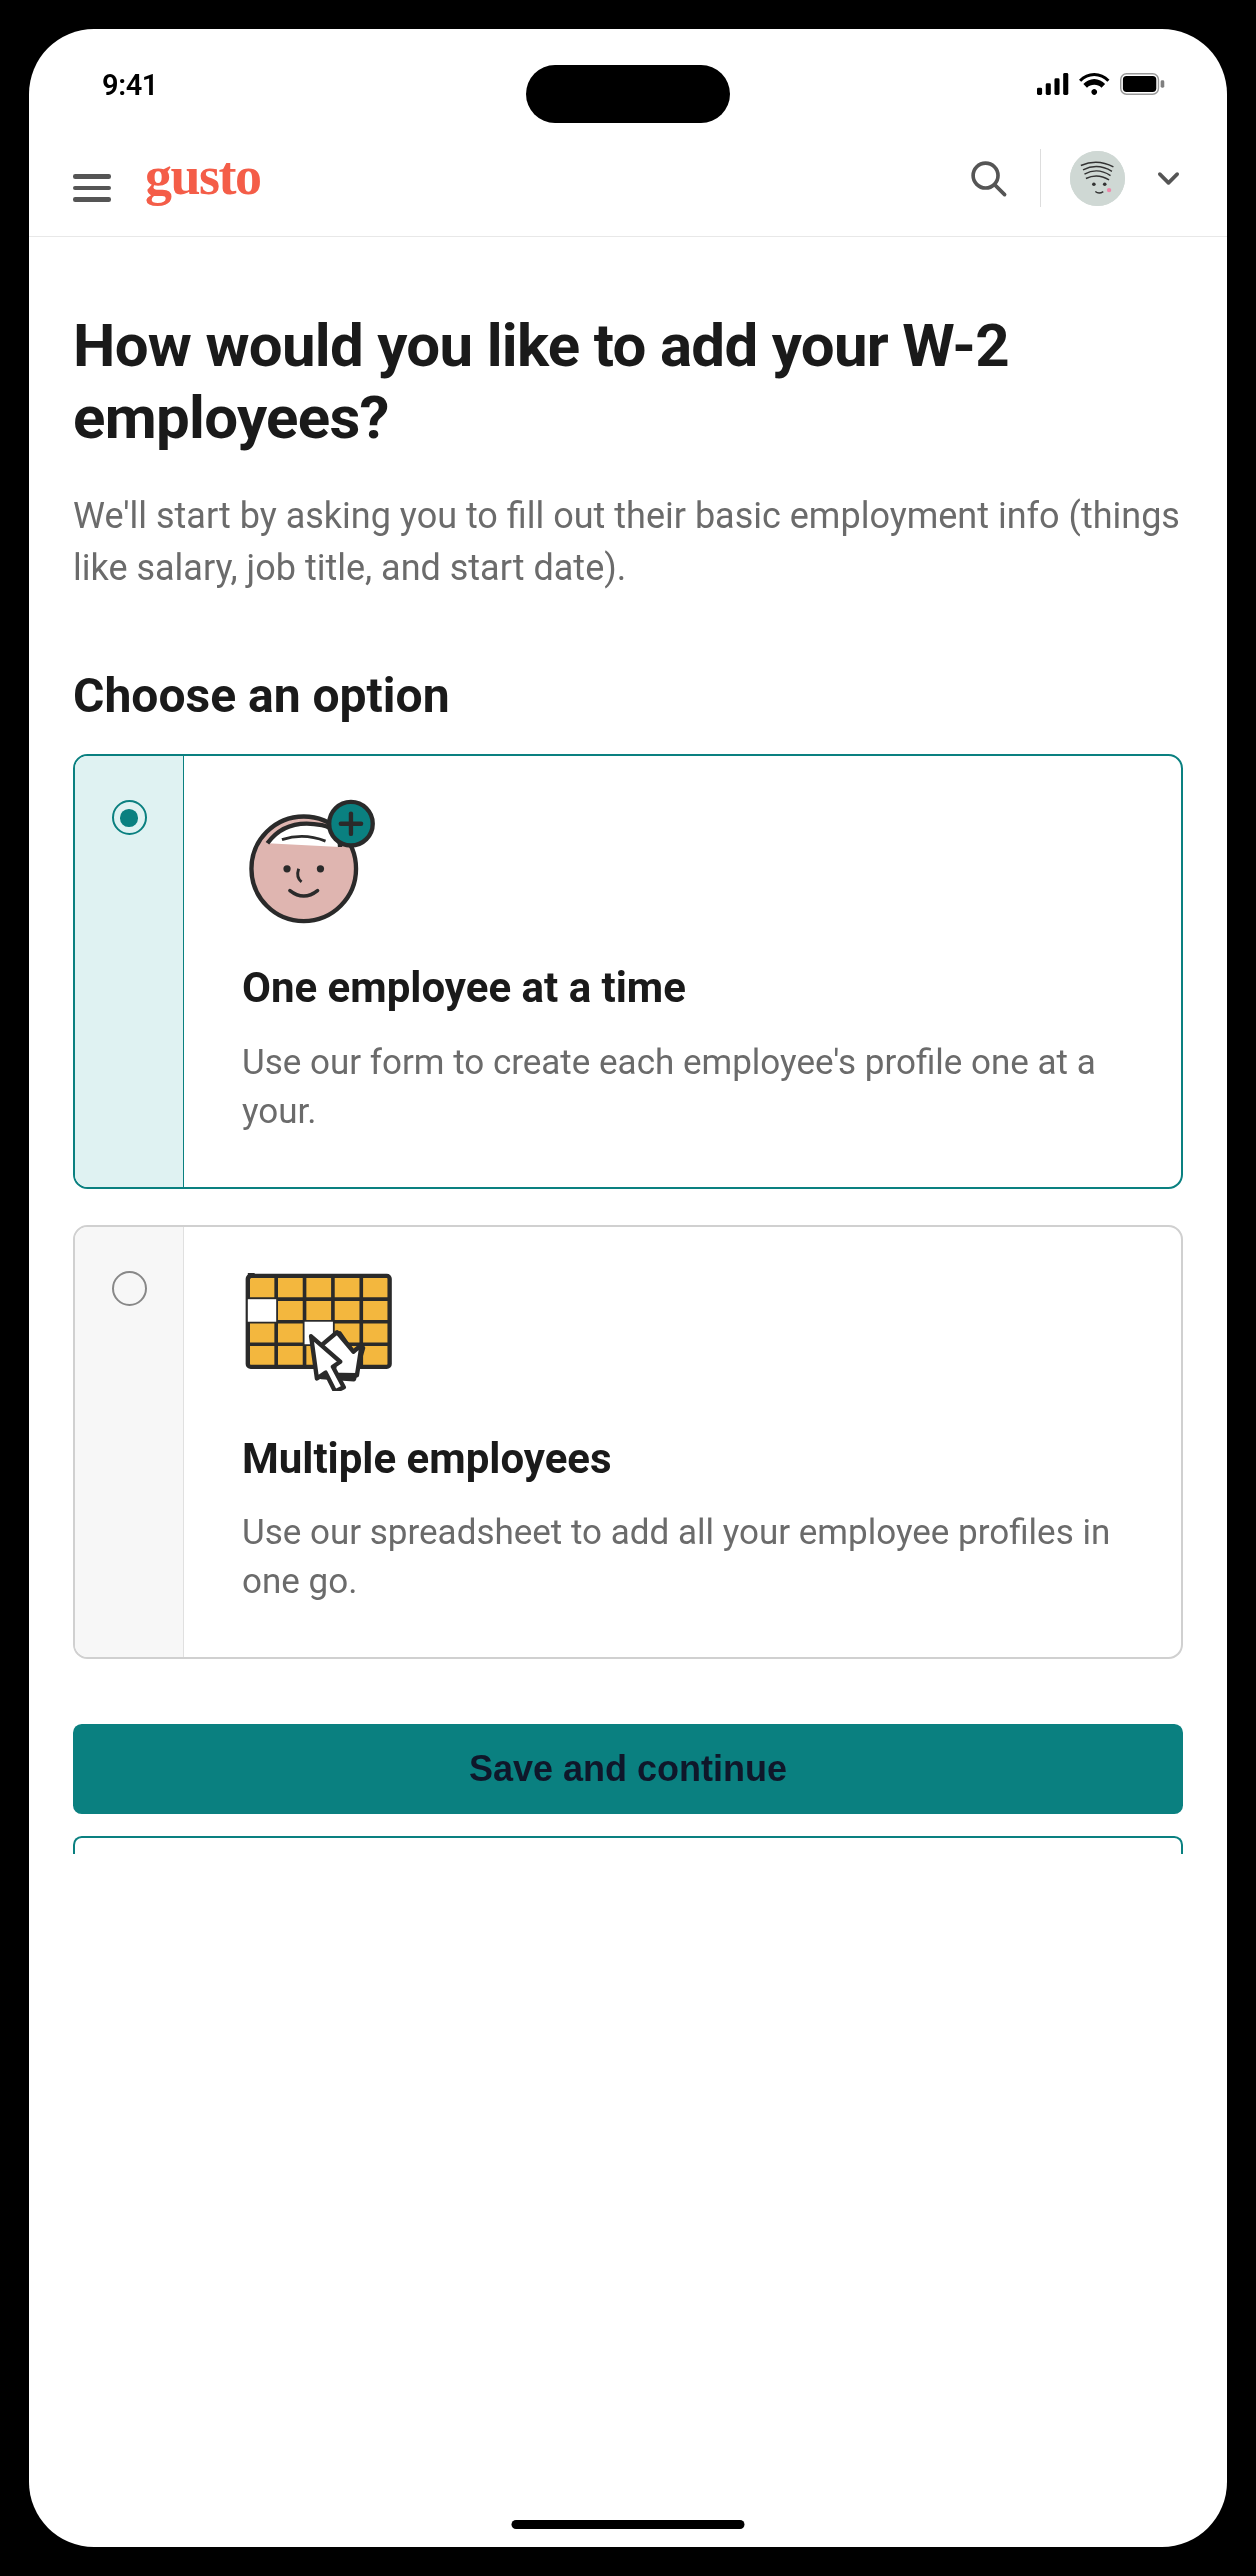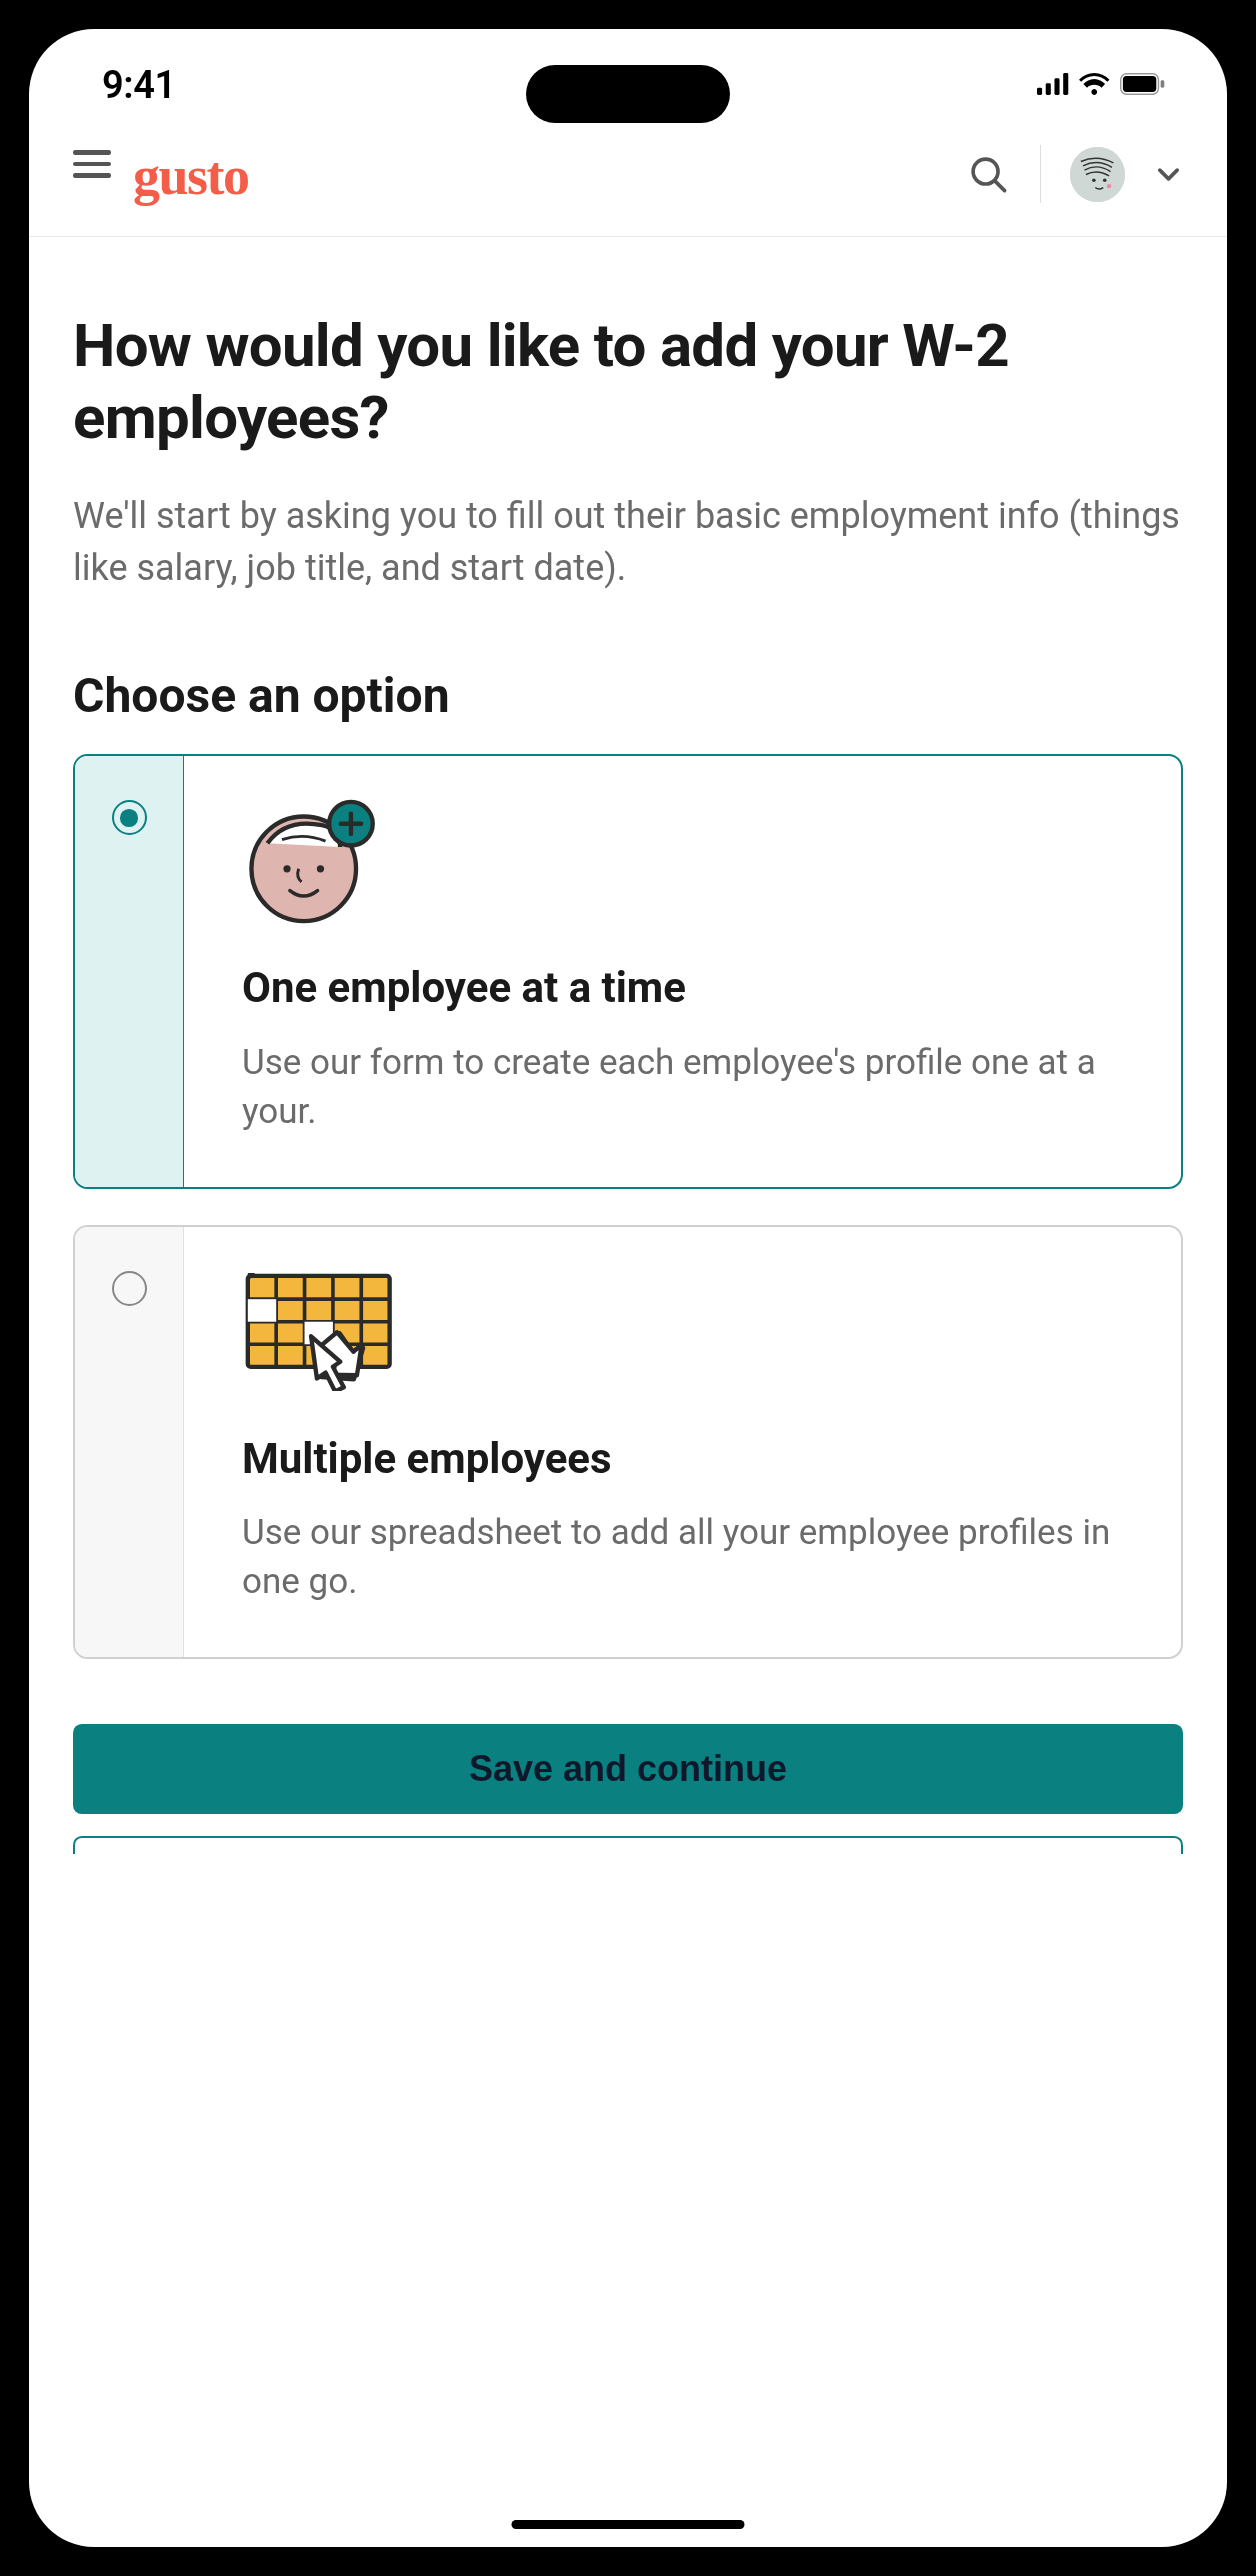--- a/index.html
+++ b/index.html
@@ -40,35 +40,35 @@
     z-index: 100;
   }
   .status-bar {
     display: flex;
     justify-content: space-between;
     align-items: center;
     padding: 33px 62px 14.5px 73px;
     height: 94px;
   }
   .status-time {
-    font-size: 38px;
+    font-size: 29px;
     font-weight: 600;
     letter-spacing: -0.4px;
   }
   .status-icons {
     display: flex;
     align-items: center;
     gap: 10.2px;
   }
   .app-header {
     display: flex;
-    align-items: flex-start;
+    align-items: flex-end;
     padding: 22px 44px 29px 44px;
     border-bottom: 1.5px solid #e8e8e8;
-    gap: 22px;
+    gap: 34px;
   }
   .hamburger {
     width: 38px;
     height: 38px;
     display: flex;
     flex-direction: column;
     justify-content: center;
     gap: 7.3px;
     cursor: pointer;
   }

